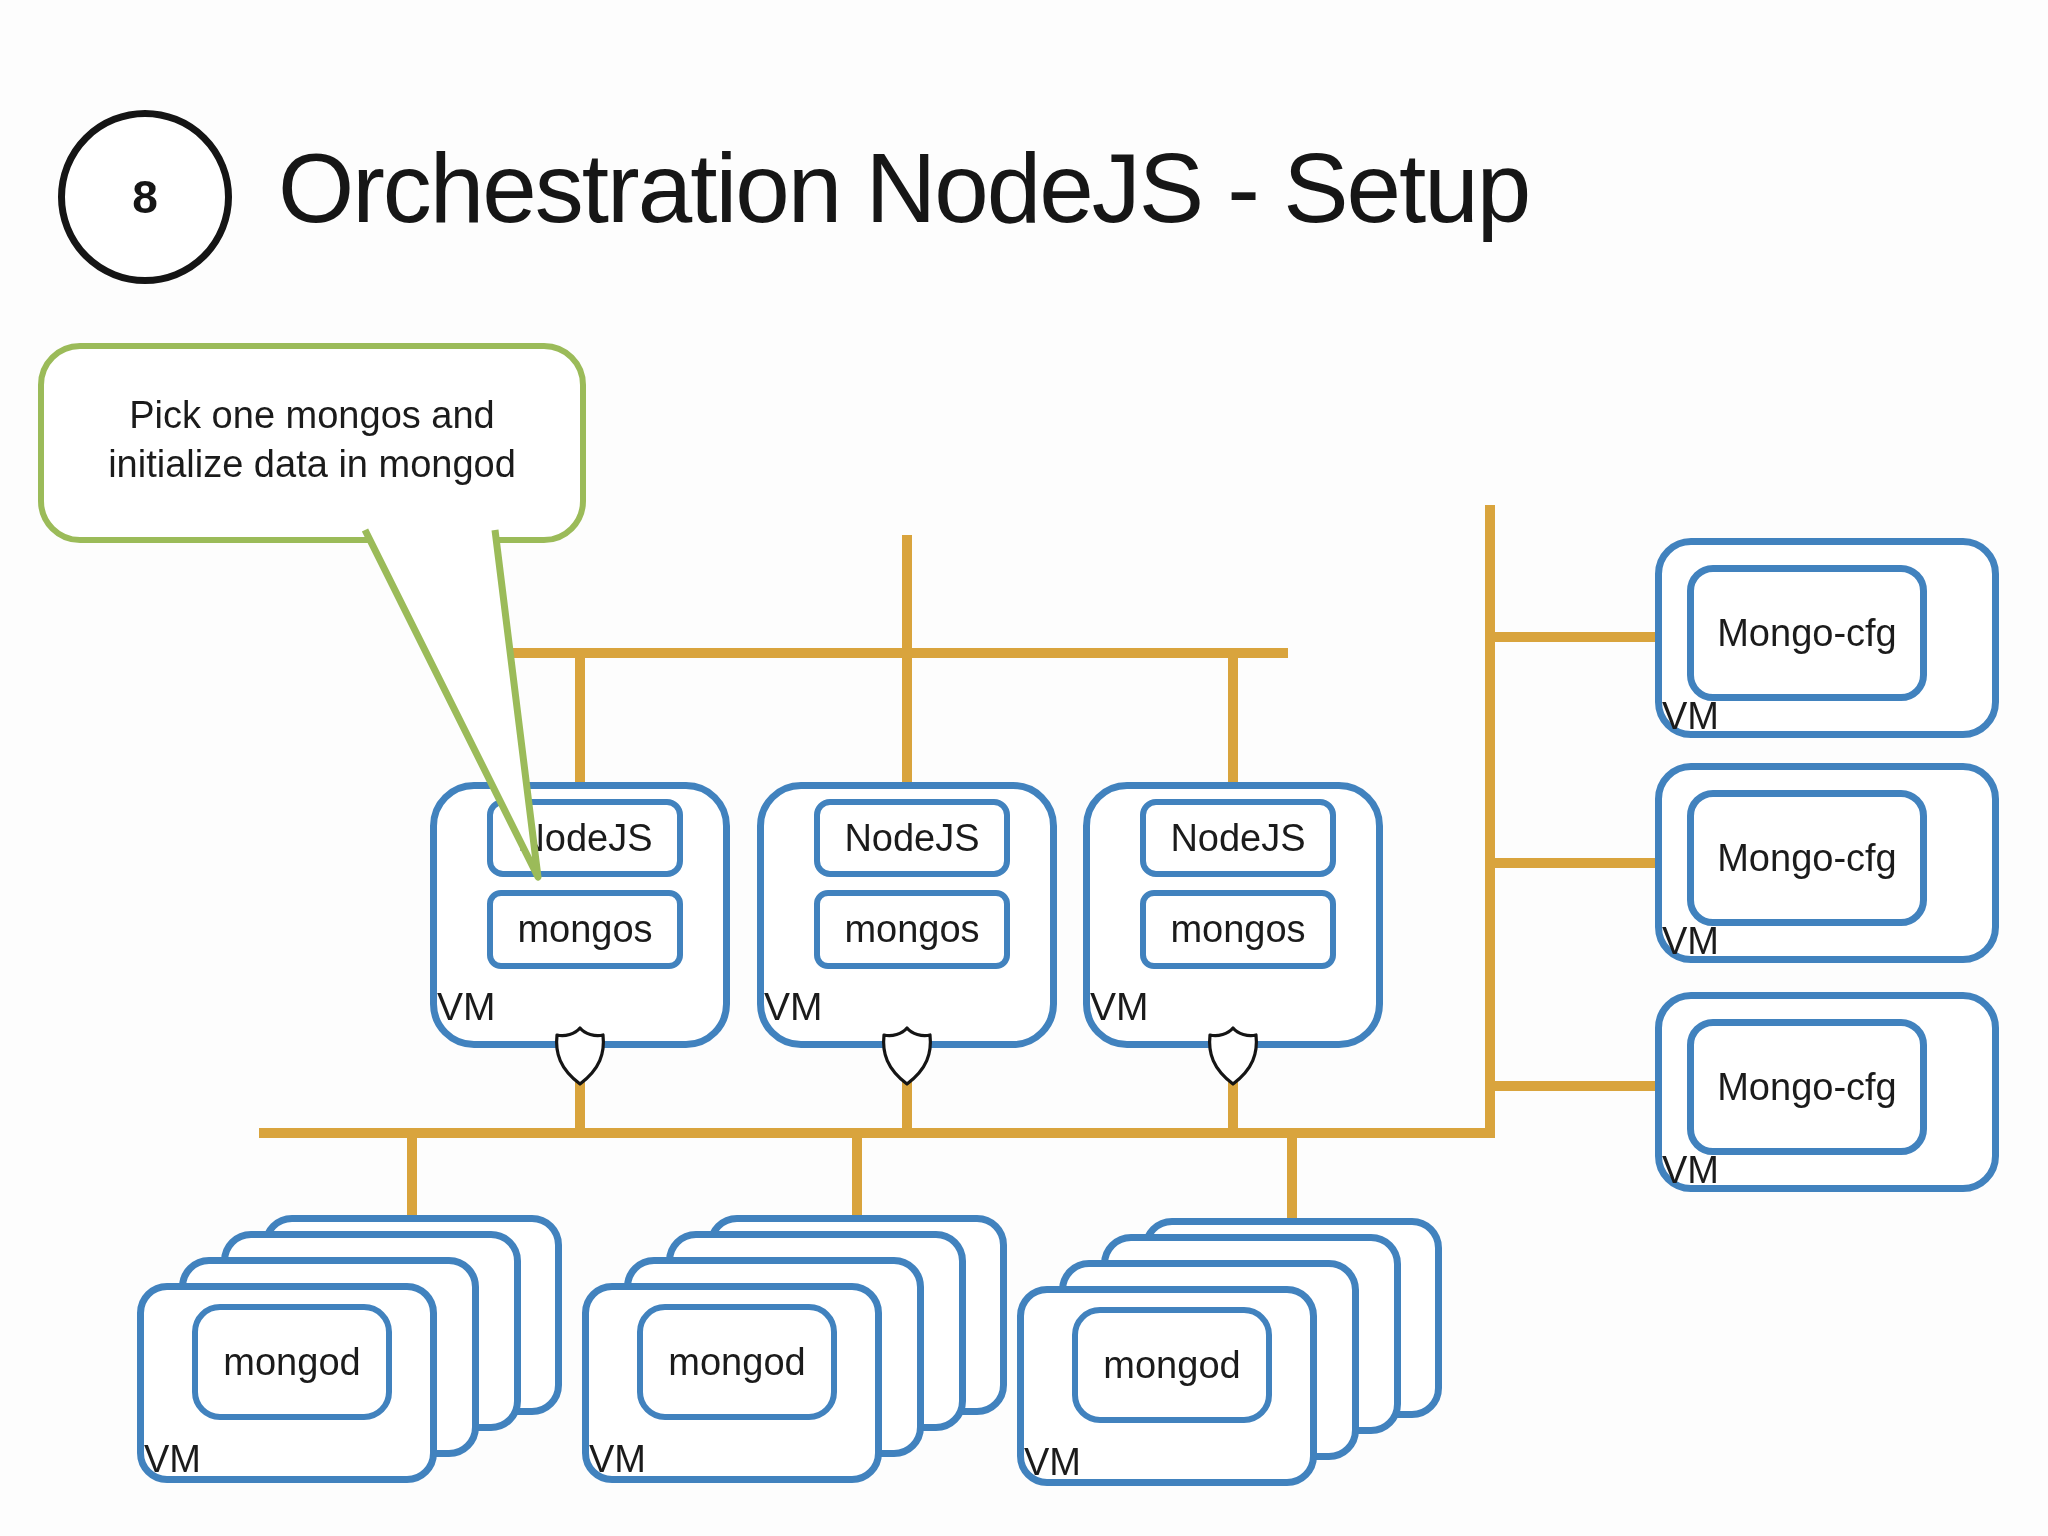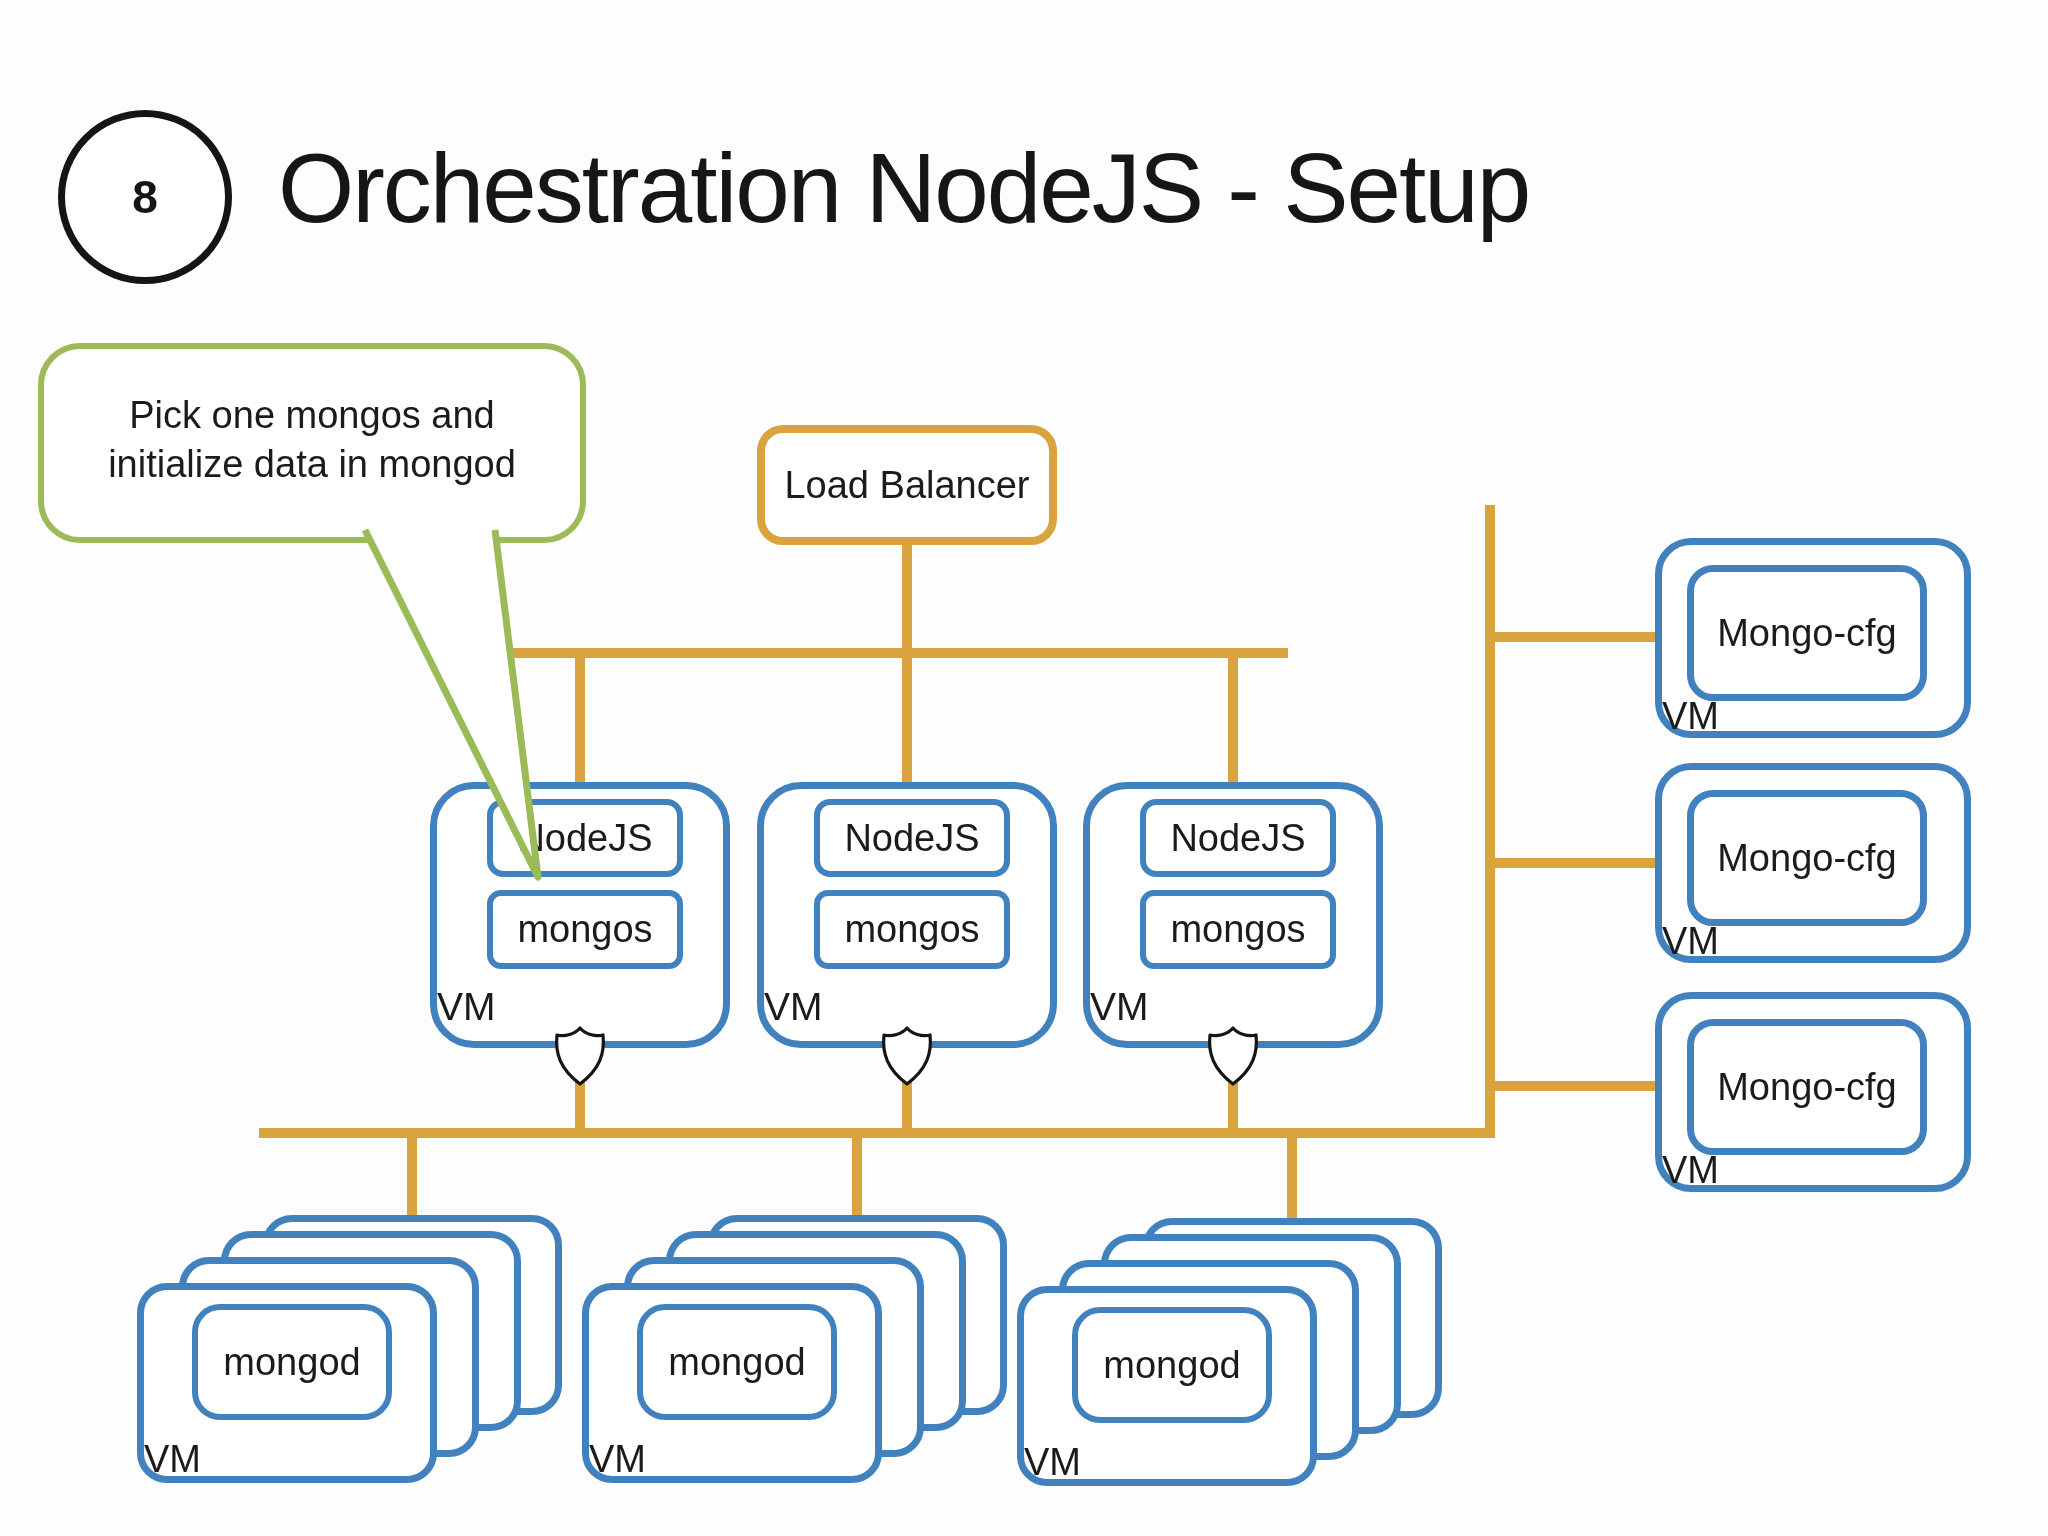--- a/index.html
+++ b/index.html
@@ -30,21 +30,21 @@
 
   
   .appvm{top:782px;width:300px;height:266px;border-radius:44px;}
   .appvm .app-inner{position:absolute;left:50px;top:10px;width:196px;height:78px;
         border:6px solid var(--blue);border-radius:16px;background:#fff;box-sizing:border-box;}
   .appvm .router-inner{position:absolute;left:50px;top:101px;width:196px;height:79px;
         border:6px solid var(--blue);border-radius:14px;background:#fff;box-sizing:border-box;}
   .appvm .host{top:196px;}
 
   
-  .cfgvm{left:1655px;width:316px;height:200px;border-radius:36px;}
+  .cfgvm{left:1655px;width:344px;height:200px;border-radius:36px;}
   .cfgvm .cfg-inner{position:absolute;left:25px;top:20px;width:240px;height:136px;
         border:7px solid var(--blue);border-radius:26px;background:#fff;box-sizing:border-box;}
   .cfgvm .host{top:150px;font-size:38px;}
 
   
   .stack{position:absolute;width:480px;height:290px;z-index:20;}
   .sbox{position:absolute;width:300px;height:200px;background:#fff;box-sizing:border-box;
         border:7px solid var(--blue);border-radius:30px;}
   .s0{left:125px;top:0;}  .s1{left:84px;top:16px;}  .s2{left:42px;top:42px;}  .s3{left:0;top:68px;}
   .sbox .shard-inner{position:absolute;left:48px;top:14px;width:200px;height:116px;
@@ -84,23 +84,20 @@
     <path class="oline" d="M1485 637 H1658"></path>
     <path class="oline" d="M1485 863 H1658"></path>
     <path class="oline" d="M1485 1086 H1658"></path>
   </svg>
 
   <div class="badge">
     <span>8</span>
   </div>
   <div class="title">Orchestration NodeJS - Setup</div>
 
-  <div class="box lb">
-    <div class="lbl">Load Balancer</div>
-  </div>
 
   <div class="box blue appvm" style="left:430px">
     <div class="app-inner">
       <div class="lbl">NodeJS</div>
     </div>
     <div class="router-inner">
       <div class="lbl">mongos</div>
     </div>
     <div class="host">VM</div>
   </div>

